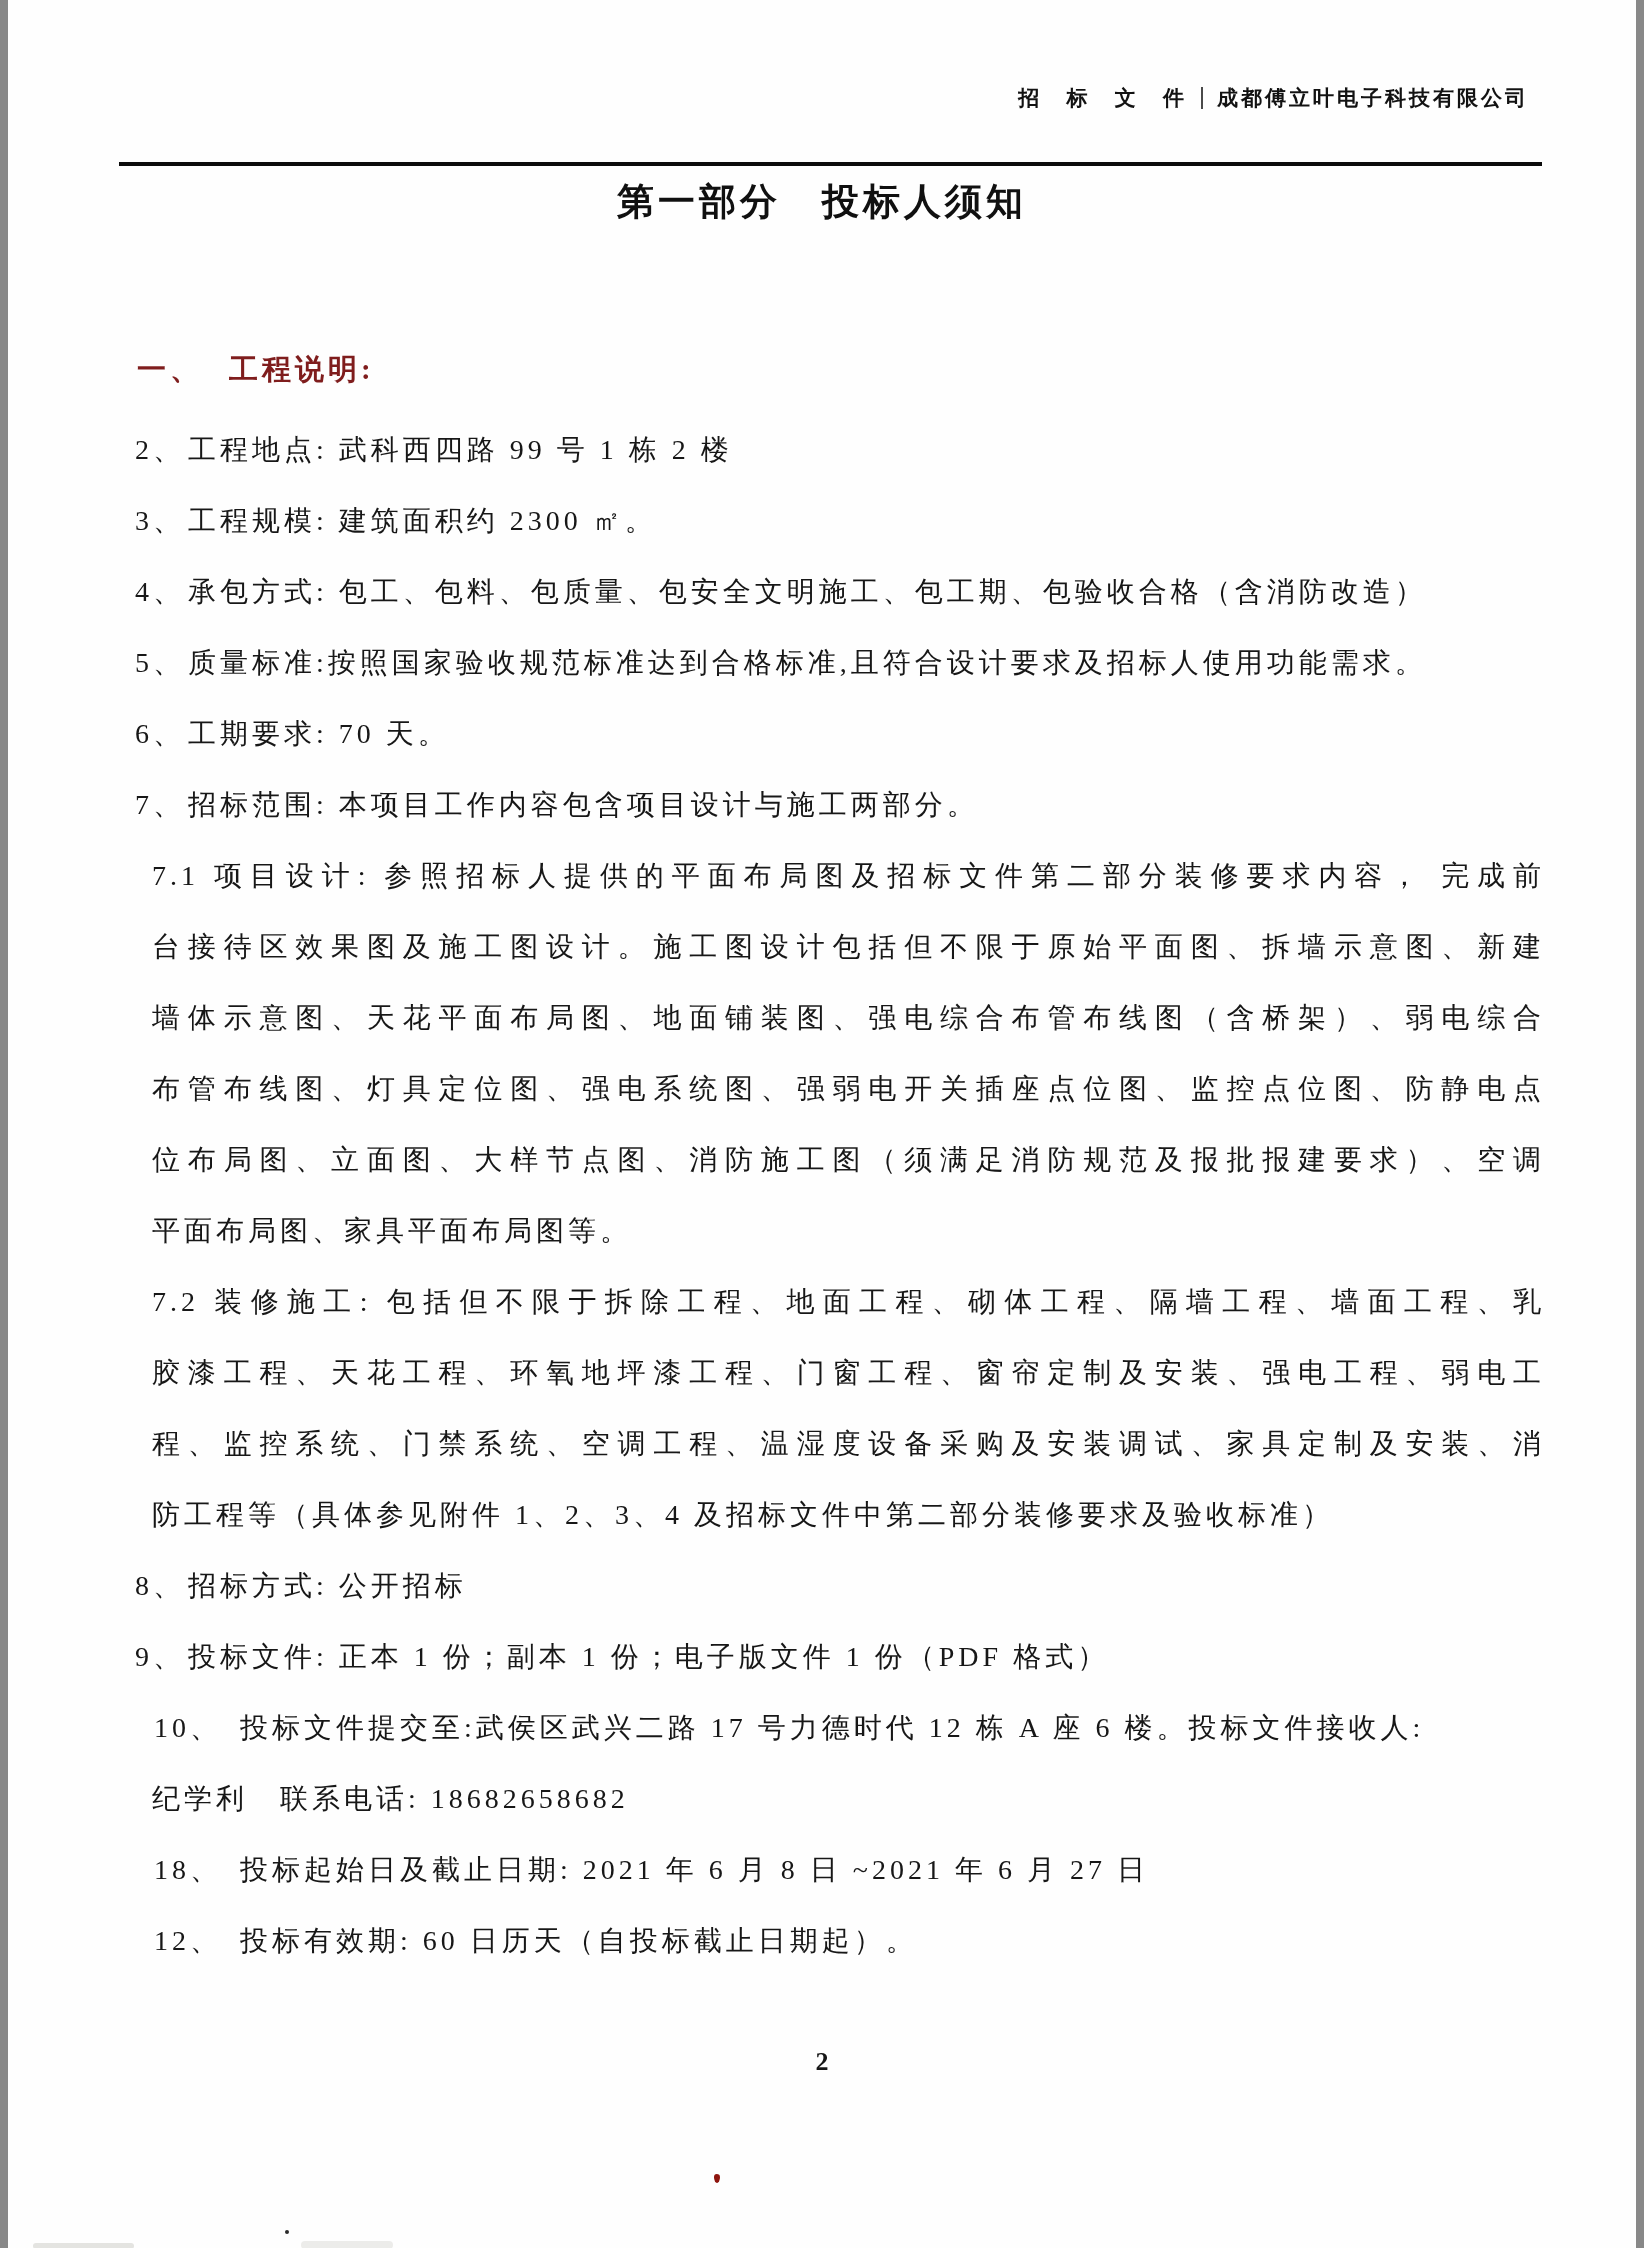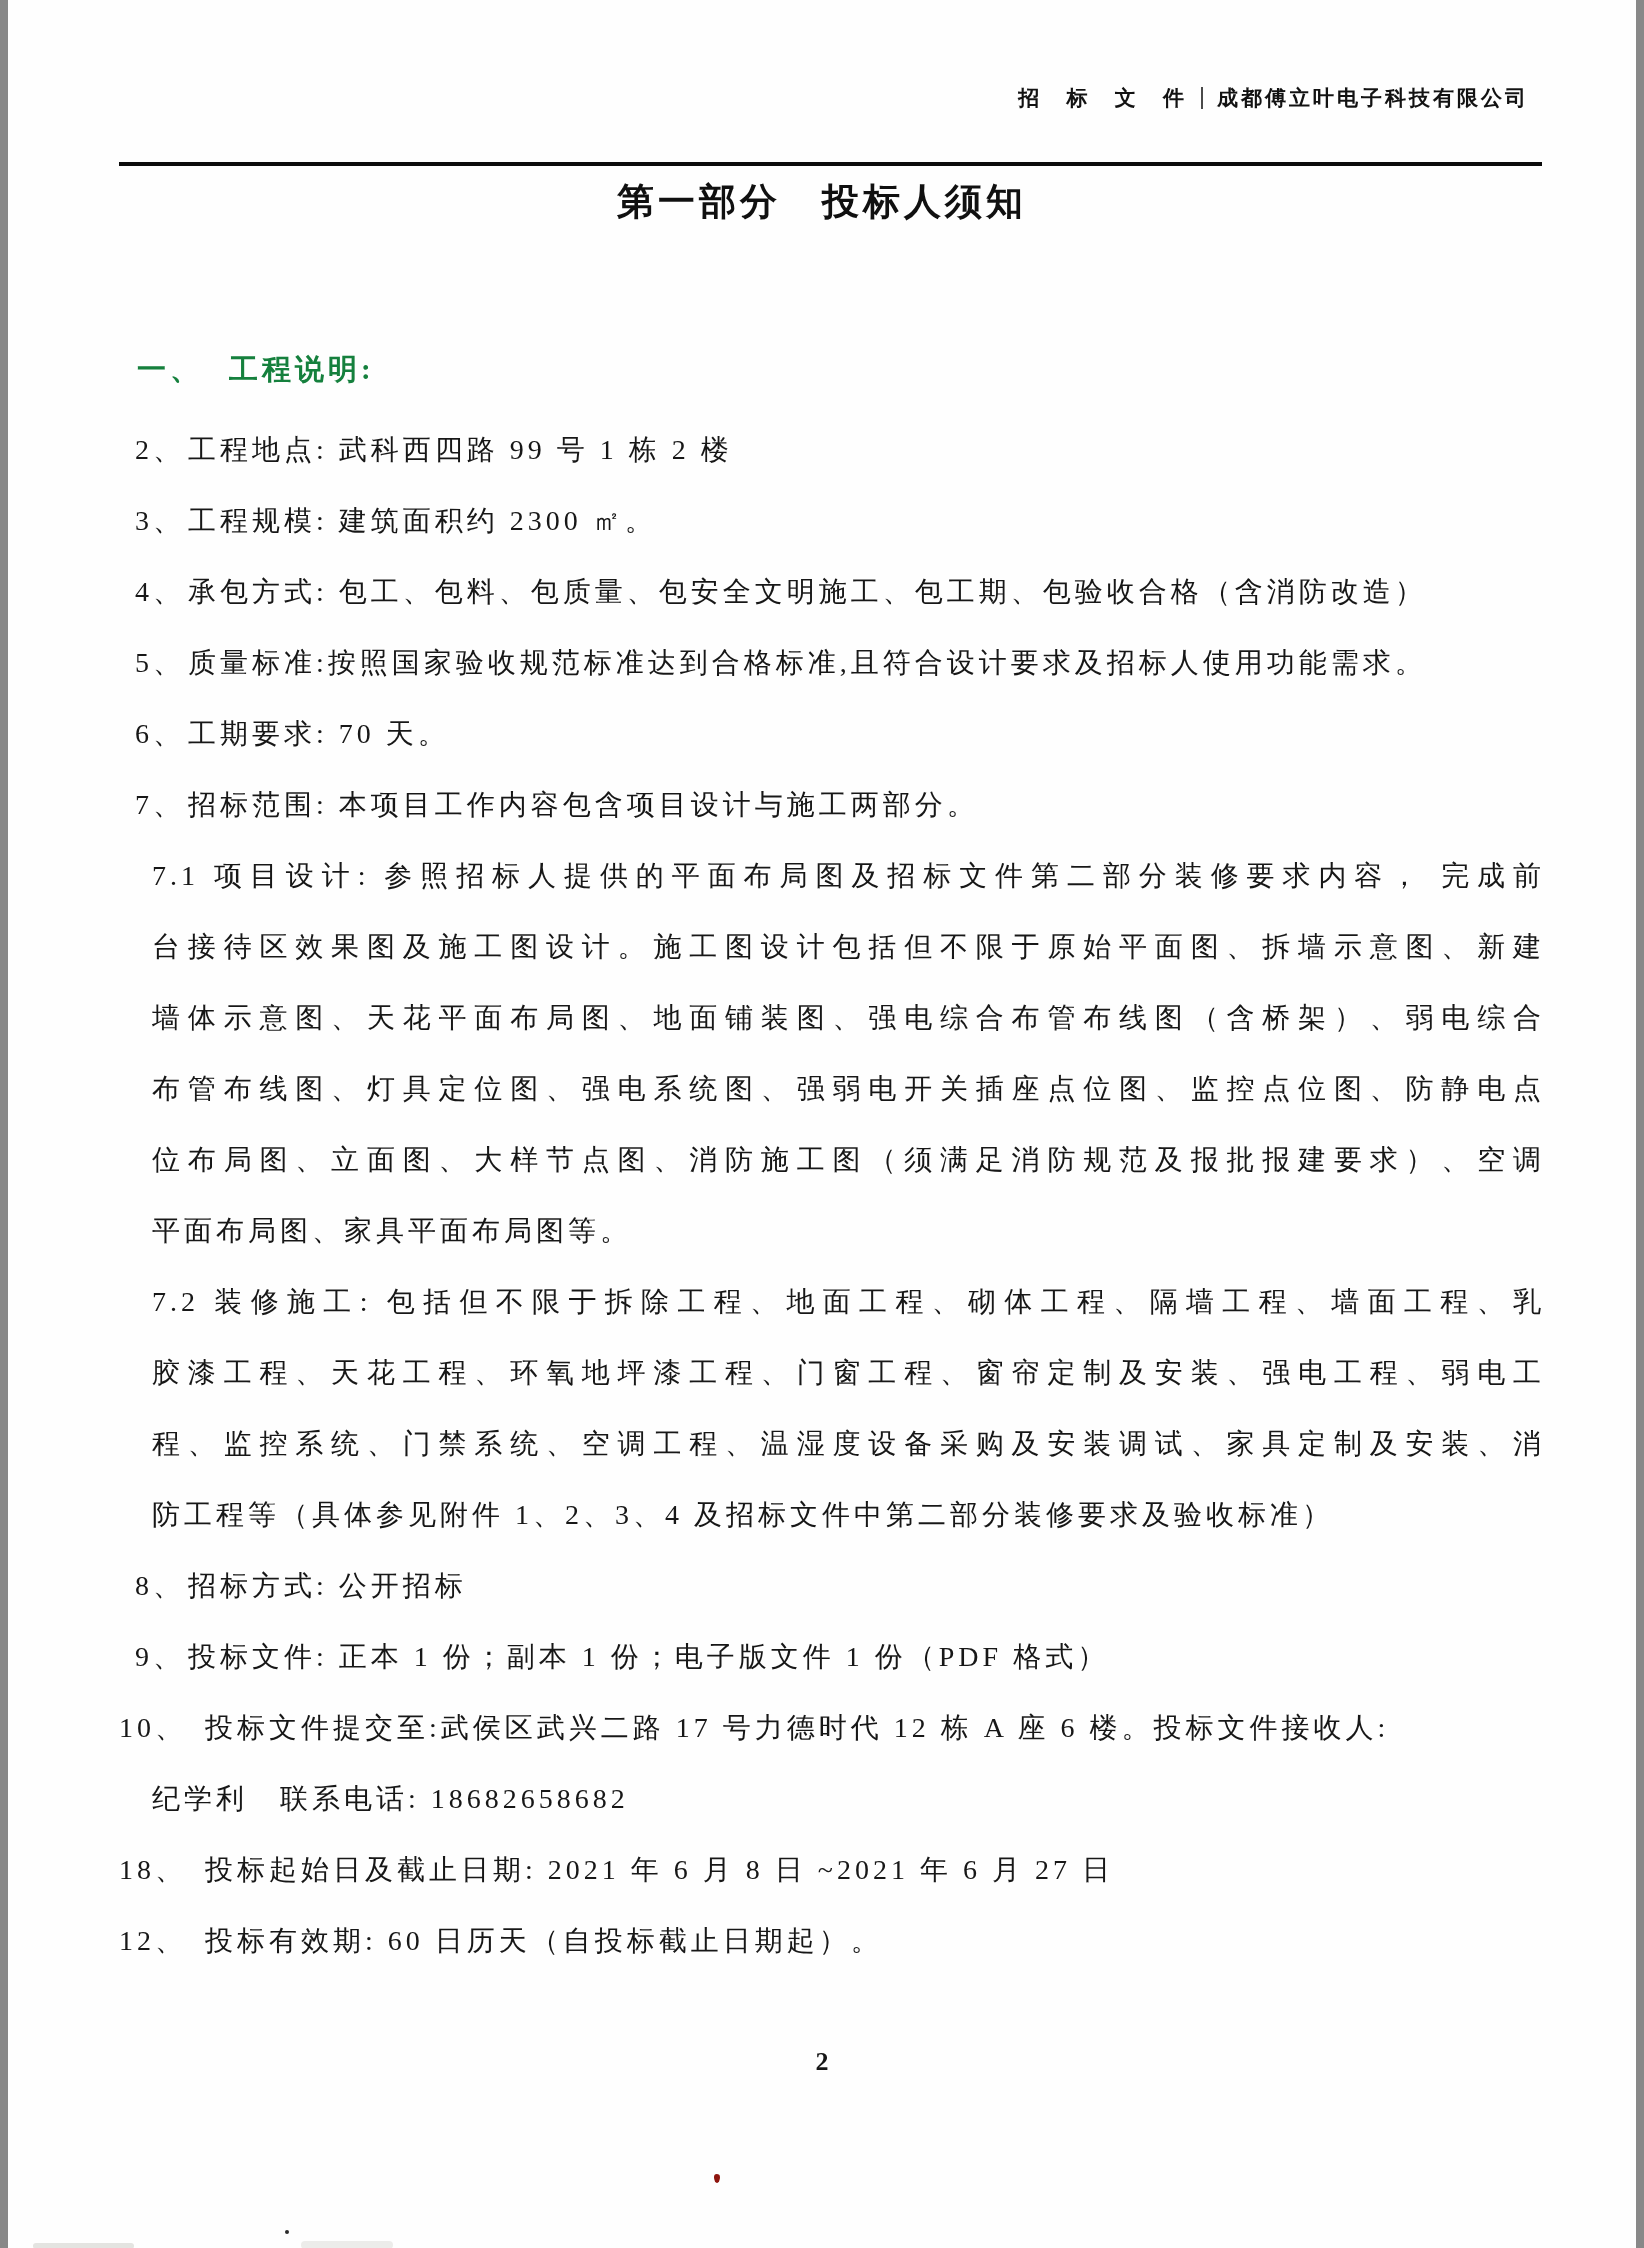--- a/index.html
+++ b/index.html
@@ -52,37 +52,37 @@
     letter-spacing: 4px;
     color: #101010;
   }
   .heading {
     position: absolute;
     top: 350px;
     left: 129px;
     font-size: 29px;
     font-weight: 700;
     letter-spacing: 4px;
-    color: #15803d;
+    color: #7f1d1d;
   }
   .heading .sec-num { margin-right: 26px; }
   
   .flow {
     position: absolute;
     top: 414px;
     left: 109px;
     width: 1428px;
     font-size: 28px;
     line-height: 71px;
     letter-spacing: 4px;
     font-weight: 500;
     color: #171717;
   }
   .row { padding-left: 18px; white-space: nowrap; }
-  .row-wide { padding-left: 2px; white-space: nowrap; }
+  .row-wide { padding-left: 2px; white-space: nowrap; margin-left: 35px; }
   .num { margin-right: 3px; }
   .num-wide { margin-right: 18px; }
   .sub { padding-left: 35px; }
   .jline { text-align: justify; text-align-last: justify; }
   .cont { padding-left: 35px; white-space: nowrap; }
   .pageno {
     position: absolute;
     top: 2047px;
     left: 0;
     width: 100%;

